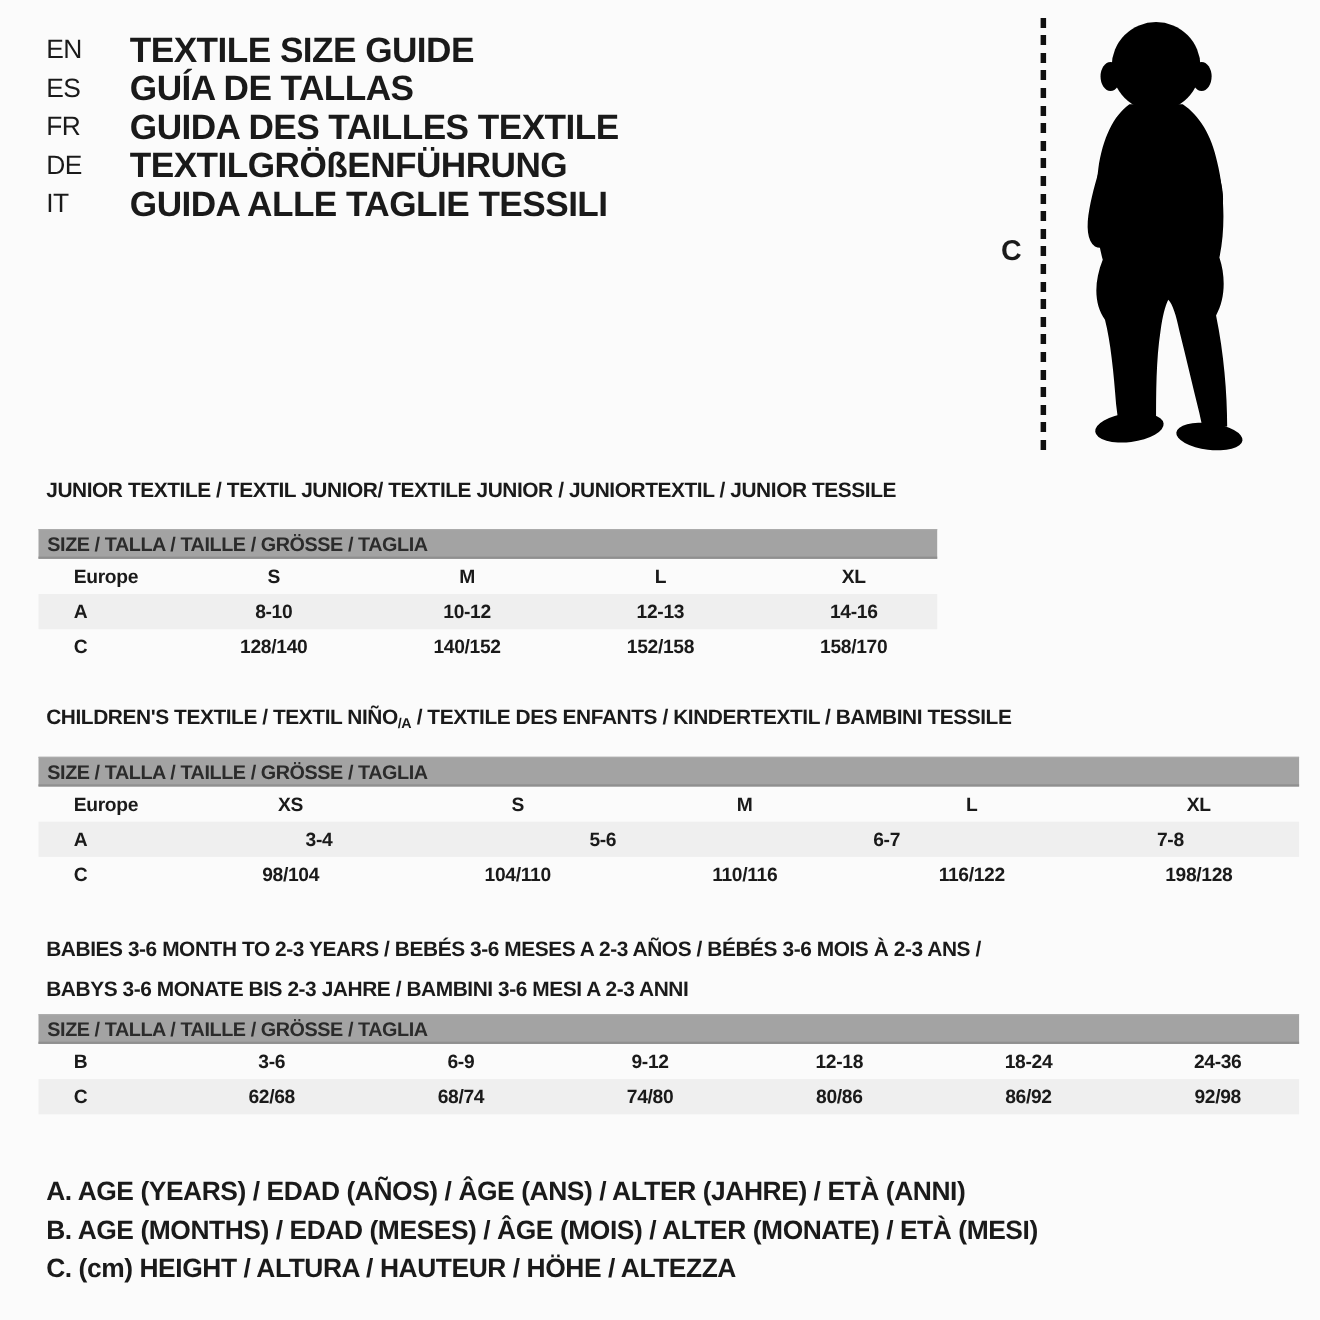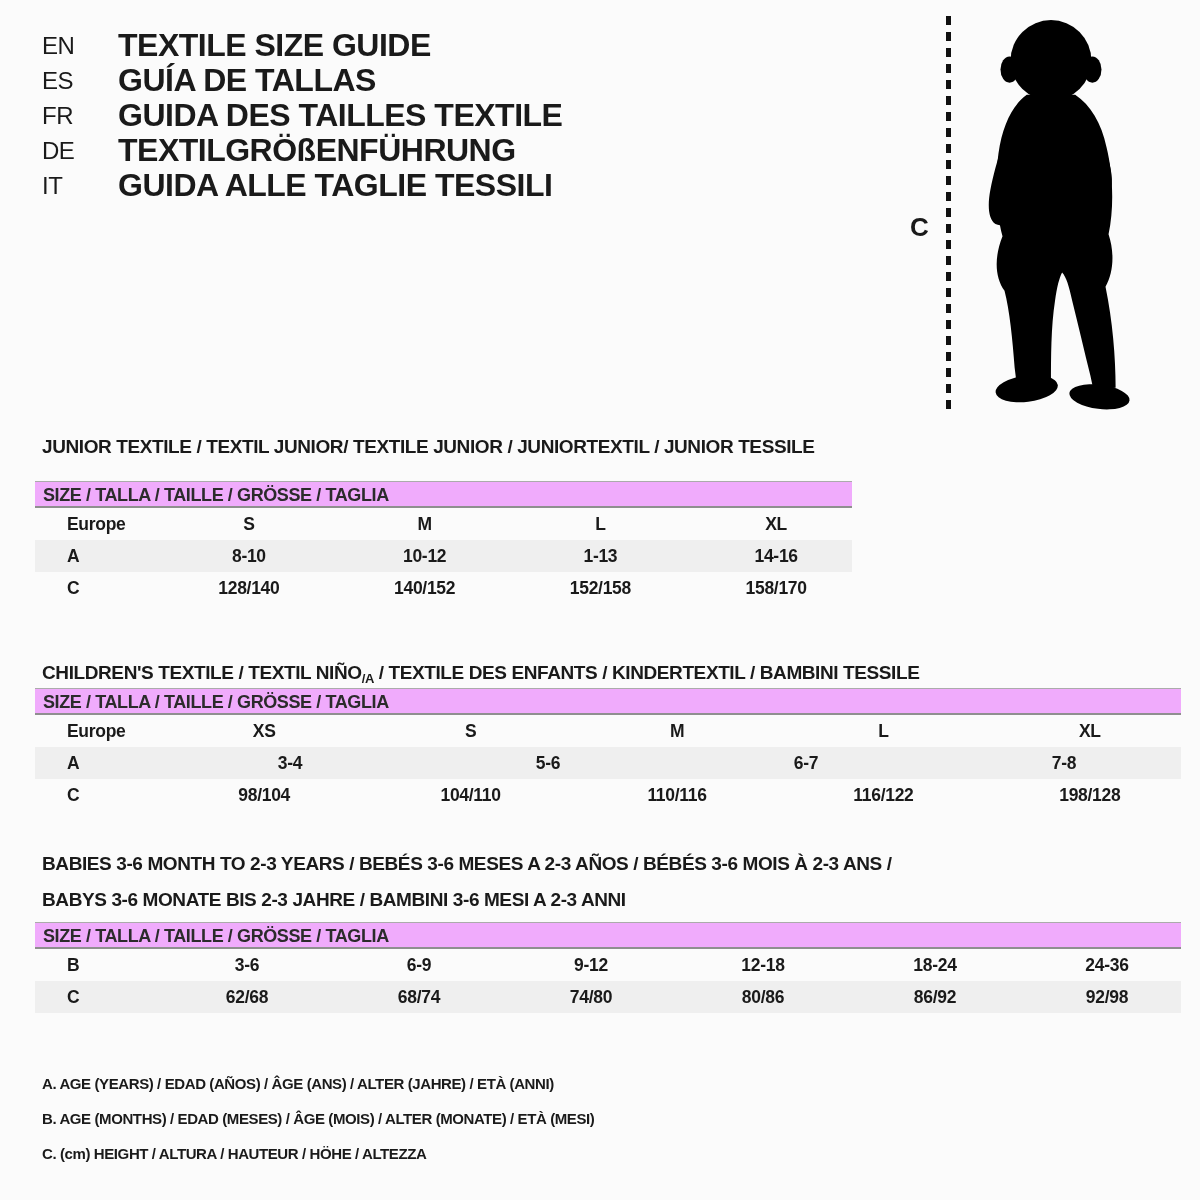--- a/index.html
+++ b/index.html
@@ -32,44 +32,44 @@
   }
   .baby-svg { position:absolute; left:962px; top:12px; width:182px; height:404px; }
 
   
   .sec-title {
     position:absolute; left:42px;
     font-weight:700; font-size:19px; letter-spacing:-0.4px; white-space:nowrap;
   }
   .sub-a { font-size:13px; vertical-align:-4px; font-weight:700; }
   .title-junior   { top:436px;text-align:right; }
-  .title-children { top:662px; }
+  .title-children { top:642px; }
   .title-babies   { top:846px; line-height:36px; }
 
   
   .size-table { position:absolute; left:35px; }
   .tbl-junior   { top:481px; width:817px; }
   .tbl-children { top:688px; width:1146px; }
   .tbl-babies   { top:922px; width:1146px; }
   .size-bar {
     height:27px; line-height:26px; padding-left:8px;
-    background:#f0abfc;
+    background:#a3a3a3;
     border-top:1px solid #ababab;
     border-bottom:2px solid #8f8f8f;
     font-weight:700; font-size:18px; letter-spacing:-0.4px; color:#2b2b2b;
     white-space:nowrap; overflow:hidden;
   }
   .trow { display:flex; height:32px; line-height:32px; font-size:17.5px; letter-spacing:-0.3px; }
   .trow.shaded { background:#efefef; }
   .cell { flex:1; text-align:center; font-weight:700;margin-left:24px; }
   .cell.lab { flex:0 0 90px; text-align:left; padding-left:8px; }
 
   
   .notes { position:absolute; left:42px; top:1066px; }
-  .note-line { font-weight:700; font-size:15px; letter-spacing:-0.4px; line-height:35px; white-space:nowrap; }
+  .note-line { font-weight:700; font-size:24px; letter-spacing:-0.4px; line-height:35px; white-space:nowrap; }
 </style>
 </head>
 <body>
 
 <div class="canvas">
 
   <div class="langs">
     <div class="lang-row">
       <span class="lang-code">EN</span>
       <span class="lang-title">TEXTILE SIZE GUIDE</span>
@@ -114,21 +114,21 @@
       <div class="cell lab">Europe</div>
       <div class="cell">S</div>
       <div class="cell">M</div>
       <div class="cell">L</div>
       <div class="cell">XL</div>
     </div>
     <div class="trow shaded">
       <div class="cell lab">A</div>
       <div class="cell">8-10</div>
       <div class="cell">10-12</div>
-      <div class="cell">1-13</div>
+      <div class="cell">12-13</div>
       <div class="cell">14-16</div>
     </div>
     <div class="trow">
       <div class="cell lab">C</div>
       <div class="cell">128/140</div>
       <div class="cell">140/152</div>
       <div class="cell">152/158</div>
       <div class="cell">158/170</div>
     </div>
   </div>

